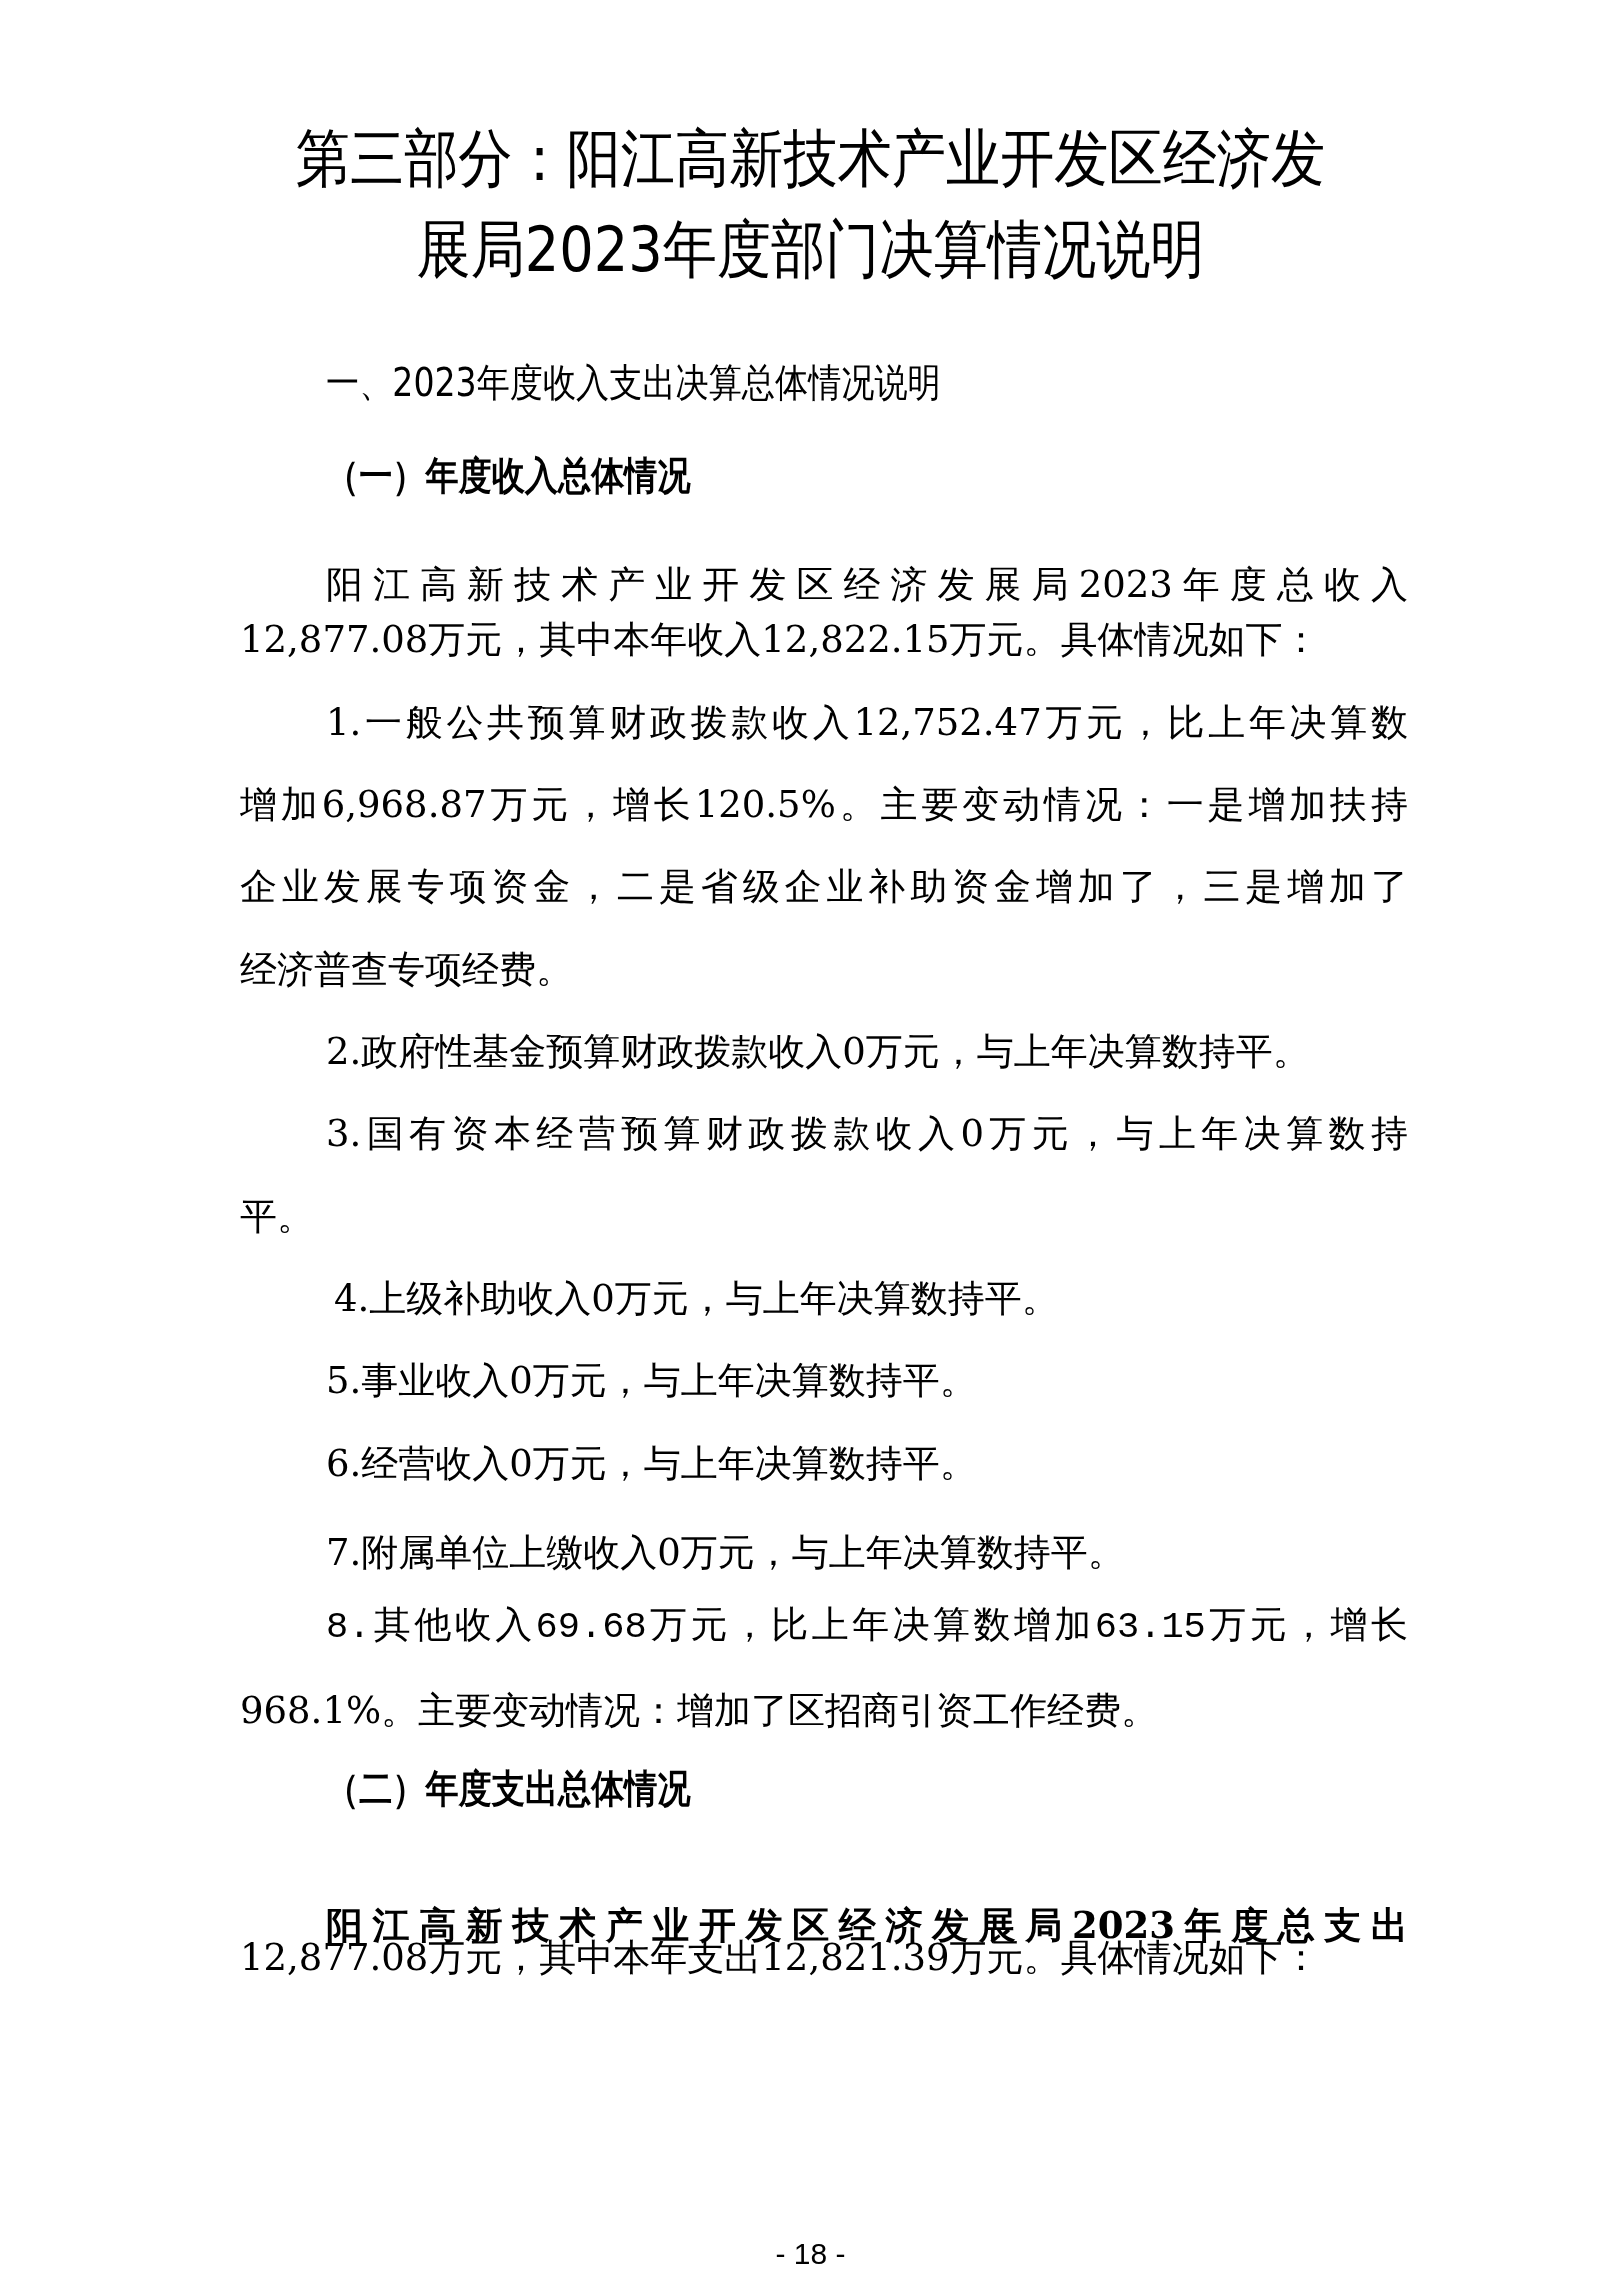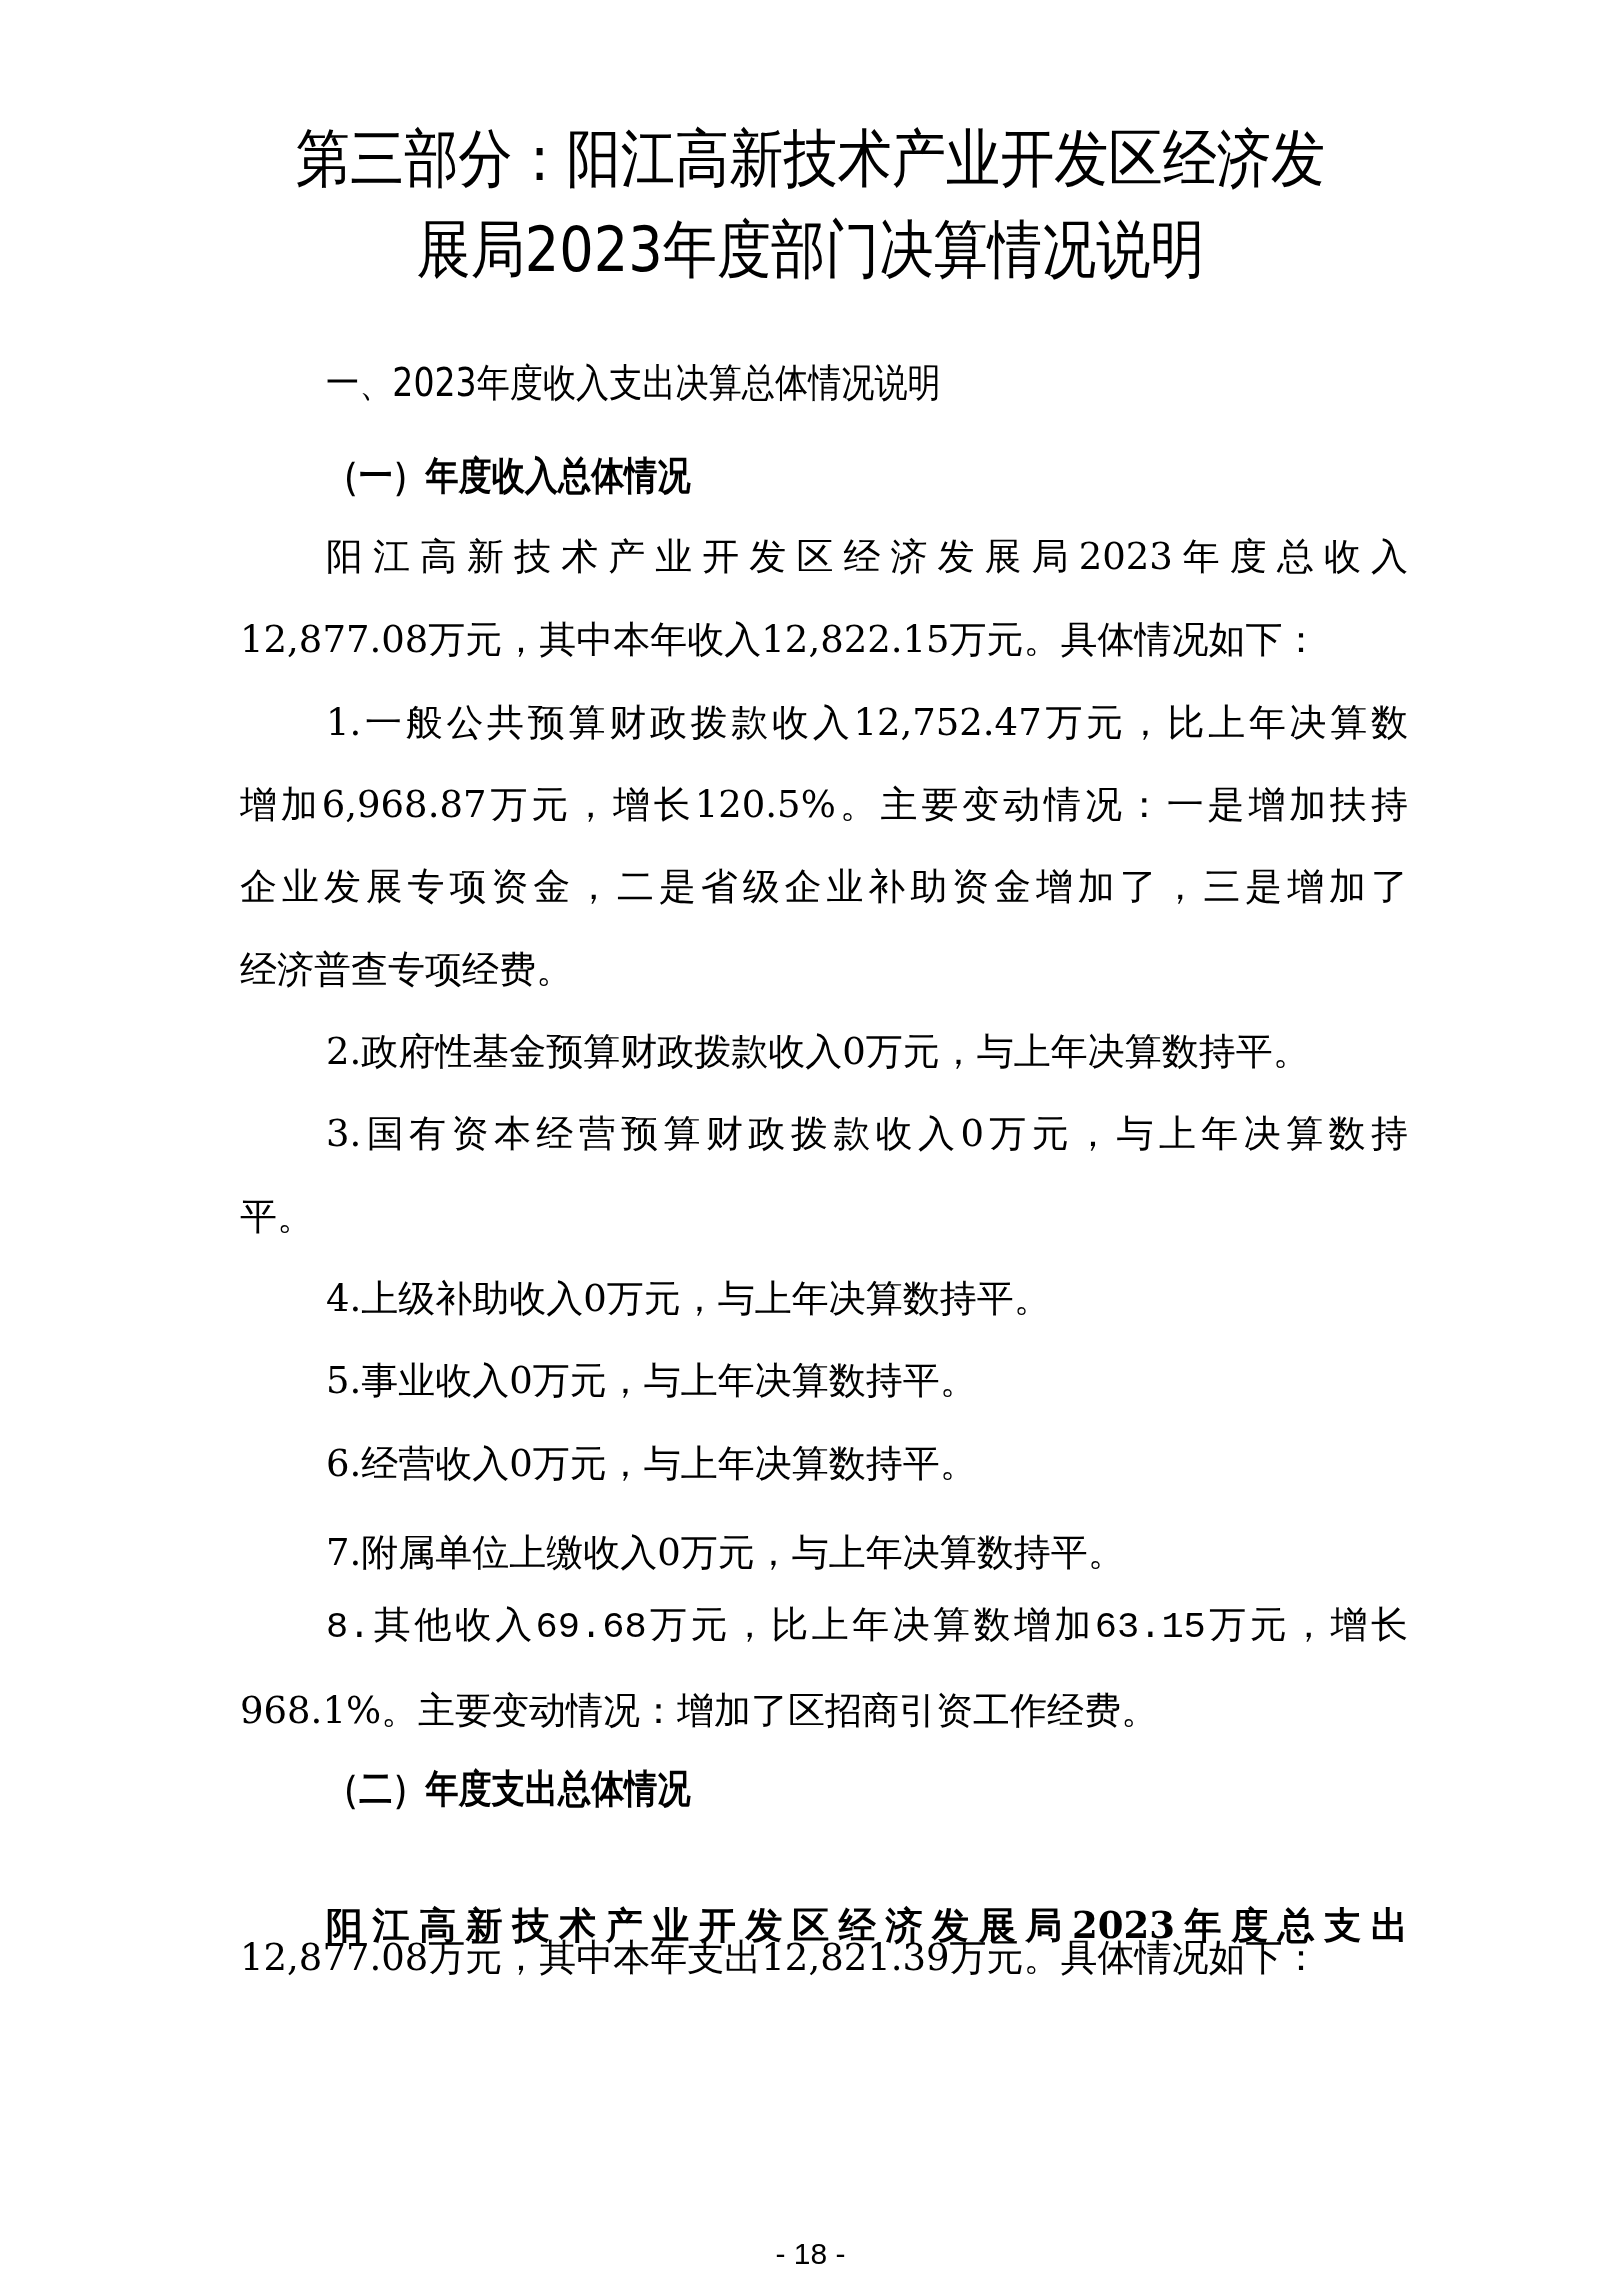--- a/index.html
+++ b/index.html
@@ -37,34 +37,34 @@
 <body>
 
 <div class="page">
   <div class="title t1">第三部分：阳江高新技术产业开发区经济发</div>
   <div class="title t2">展局2023年度部门决算情况说明</div>
 
   <div class="h1">一、2023年度收入支出决算总体情况说明</div>
 
   <div class="h2" style="top:456px;">（一）年度收入总体情况</div>
 
-  <div class="line indent just" style="top:538px;">阳江高新技术产业开发区经济发展局2023年度总收入</div>
+  <div class="line indent just" style="top:566px;">阳江高新技术产业开发区经济发展局2023年度总收入</div>
   <div class="line" style="top:621px;">12,877.08万元，其中本年收入12,822.15万元。具体情况如下：</div>
 
   <div class="line indent just" style="top:704px;">1.一般公共预算财政拨款收入12,752.47万元，比上年决算数</div>
   <div class="line just" style="top:786px;">增加6,968.87万元，增长120.5%。主要变动情况：一是增加扶持</div>
   <div class="line" style="top:951px;">经济普查专项经费。</div>
   <div class="line just" style="top:868px;">企业发展专项资金，二是省级企业补助资金增加了，三是增加了</div>
 
   <div class="line indent" style="top:1033px;">2.政府性基金预算财政拨款收入0万元，与上年决算数持平。</div>
 
   <div class="line indent just" style="top:1115px;">3.国有资本经营预算财政拨款收入0万元，与上年决算数持</div>
   <div class="line" style="top:1198px;">平。</div>
 
-  <div class="line indent" style="top:1280px;">4.上级补助收入0万元，与上年决算数持平。</div>
+  <div class="line indent" style="top:1280px;margin-left:8px;">4.上级补助收入0万元，与上年决算数持平。</div>
   <div class="line indent" style="top:1362px;">5.事业收入0万元，与上年决算数持平。</div>
   <div class="line indent" style="top:1445px;">6.经营收入0万元，与上年决算数持平。</div>
   <div class="line indent" style="top:1527px;margin-top:7px;">7.附属单位上缴收入0万元，与上年决算数持平。</div>
 
   <div class="line indent just" style="top:1609px;font-family:Liberation Mono, monospace;">8.其他收入69.68万元，比上年决算数增加63.15万元，增长</div>
   <div class="line" style="top:1692px;">968.1%。主要变动情况：增加了区招商引资工作经费。</div>
 
   <div class="h2" style="top:1769px;">（二）年度支出总体情况</div>
 
   <div class="line indent just" style="top:1907px;font-weight:bold;">阳江高新技术产业开发区经济发展局2023年度总支出</div>

